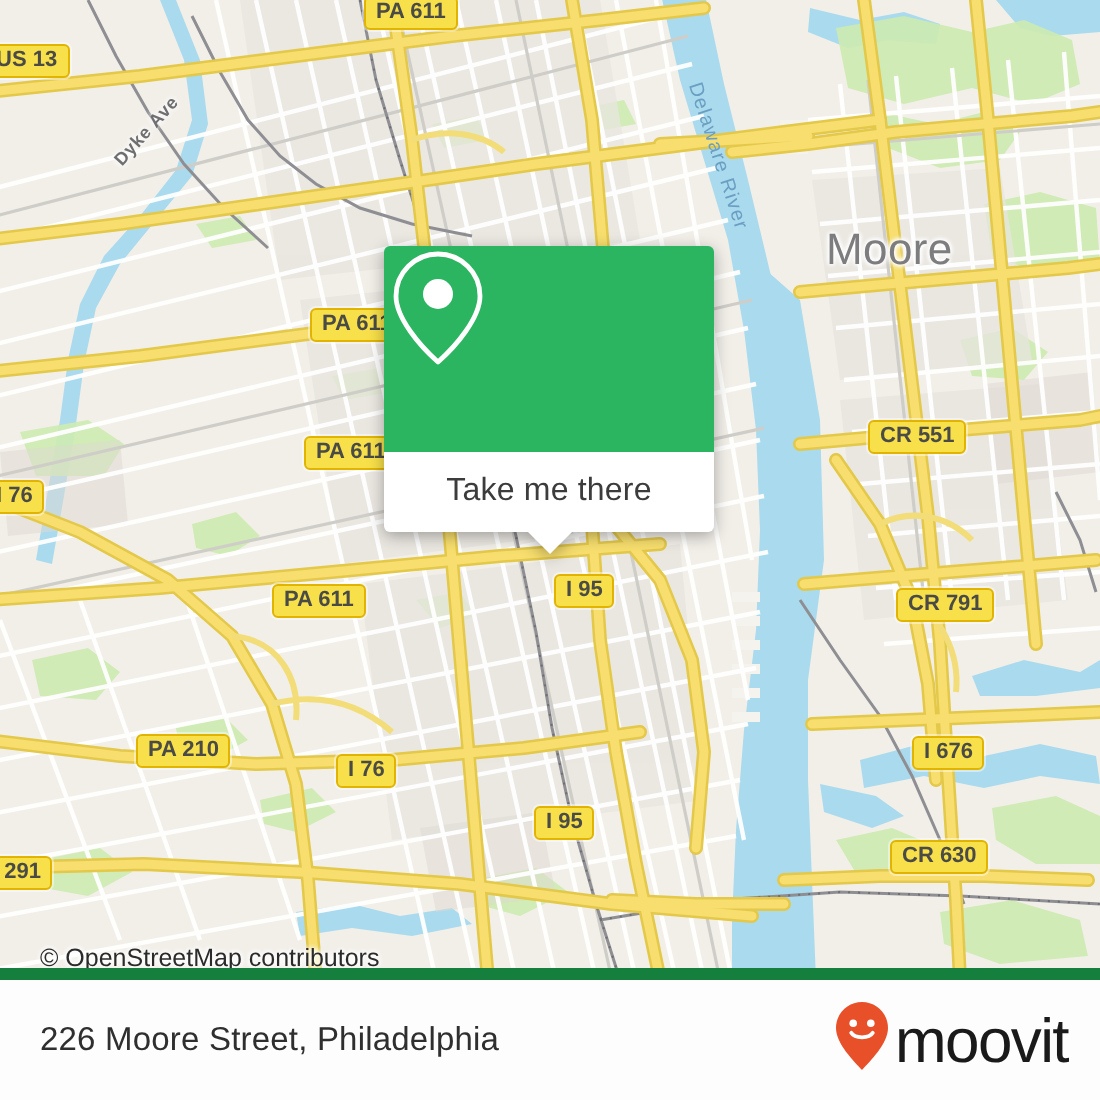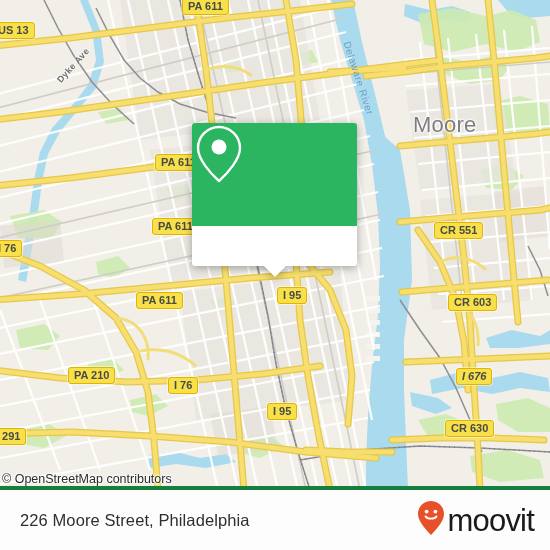--- a/index.html
+++ b/index.html
@@ -60,27 +60,27 @@
     width:0;height:0;border-left:11px solid transparent;
     border-right:11px solid transparent;border-top:11px solid #fff;
   }
 
   
   #attribution{
     position:absolute;left:0;bottom:60px;width:550px;height:22px;
     display:flex;align-items:center;
   }
   #attribution-text{
-    font-size:12.5px;color:#2b2b2b;margin-left:2px;
+    font-size:12.5px;color:#2b2b2b;margin-left:20px;
     text-shadow:0 0 3px #fff,0 0 3px #fff,0 0 3px #fff,0 0 2px #fff;
   }
   #footer{
     position:absolute;left:0;bottom:0;width:550px;height:60px;
     background:#fdfdfd;display:flex;align-items:center;
-    justify-content:space-between;border-top:4px solid #15803d;
+    justify-content:space-between;border-top:6px solid #15803d;
   }
   #footer-address{font-size:16.5px;color:#2f2f2f;margin-left:20px;letter-spacing:.1px;}
   #brand{display:flex;align-items:center;margin-right:16px;}
   #brand-word{font-size:31px;color:#1a1a1a;font-weight:400;letter-spacing:-.8px;line-height:31px;}
 </style>
 </head>
 <body>
 
 <div id="app">
 
@@ -316,35 +316,36 @@
     <div class="shield" style="left:182px;top:-2px;">PA 611</div>
     <div class="shield" style="left:155px;top:154px;">PA 611</div>
     <div class="shield" style="left:152px;top:218px;">PA 611</div>
     <div class="shield" style="left:136px;top:292px;">PA 611</div>
     <div class="shield" style="left:-8px;top:240px;">I 76</div>
     <div class="shield" style="left:68px;top:367px;">PA 210</div>
     <div class="shield" style="left:168px;top:377px;">I 76</div>
     <div class="shield" style="left:-10px;top:428px;">I 291</div>
     <div class="shield" style="left:277px;top:287px;">I 95</div>
     <div class="shield" style="left:267px;top:403px;">I 95</div>
-    <div class="shield" style="left:434px;top:222px;">CR 551</div>
-    <div class="shield" style="left:448px;top:294px;">CR 603</div>
-    <div class="shield" style="left:456px;top:368px;font-style:italic;">I 676</div>
+    <div class="shield" style="left:434px;top:210px;">CR 551</div>
+    <div class="shield" style="left:448px;top:294px;">CR 791</div>
+    <div class="shield" style="left:456px;top:368px;">I 676</div>
     <div class="shield" style="left:445px;top:420px;">CR 630</div>
 
     <div id="popup">
       <div id="popup-head">
         <span>
           <svg width="54" height="62" viewBox="0 0 54 62" fill="none">
             <path d="M27 4 C15.4 4 6 13.4 6 25 C6 36 18 50 27 58 C36 50 48 36 48 25 C48 13.4 38.6 4 27 4 Z" stroke="#ffffff" stroke-width="2.4" fill="none" stroke-linejoin="round"></path>
             <circle cx="27" cy="24" r="7.5" fill="#ffffff"></circle>
           </svg>
         </span>
       </div>
       <div id="popup-foot">
+        <span id="popup-foot-label">Take me there</span>
         <span id="popup-tail"></span>
       </div>
     </div>
   </div>
 
   <div id="attribution">
     <span id="attribution-text">© OpenStreetMap contributors</span>
   </div>
 
   <div id="footer">

